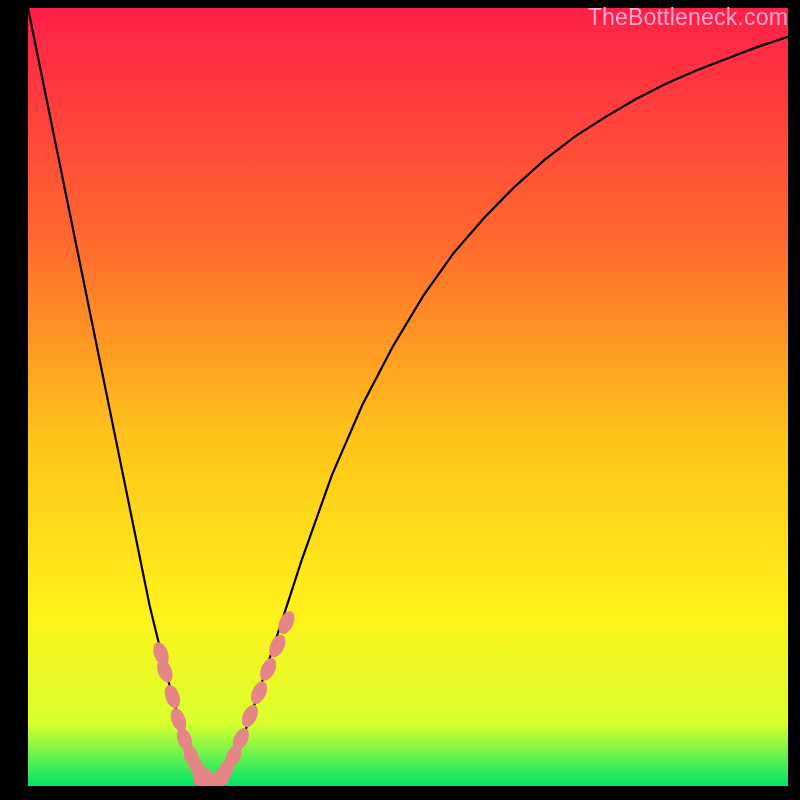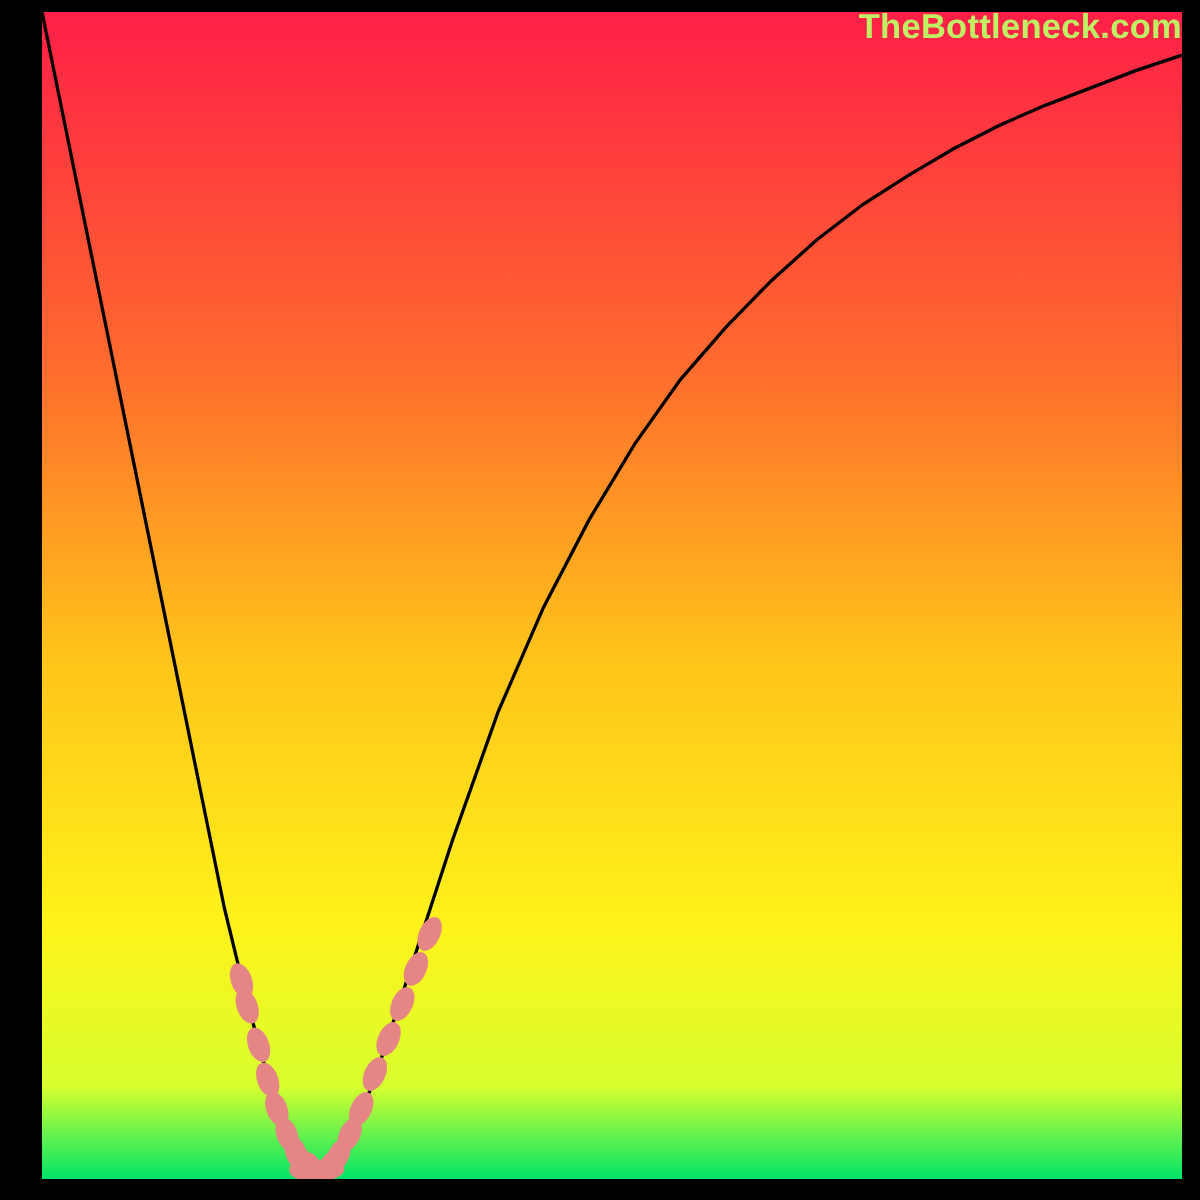--- a/index.html
+++ b/index.html
@@ -23,23 +23,23 @@
     position: absolute;
     left: 0;
     top: 0;
     width: 760px;
     height: 778px;
   }
   .watermark {
     position: absolute;
     top: 4px;
     right: 12px;
-    color: #bef264;
+    color: #f9a8d4;
     font-size: 23px;
-    font-weight: 700;
+    font-weight: 400;
     letter-spacing: 0.2px;
     user-select: none;
     margin-left: 48px;
   }
   svg { display: block; }
 </style>
 </head>
 <body>
 
 <div class="frame">

